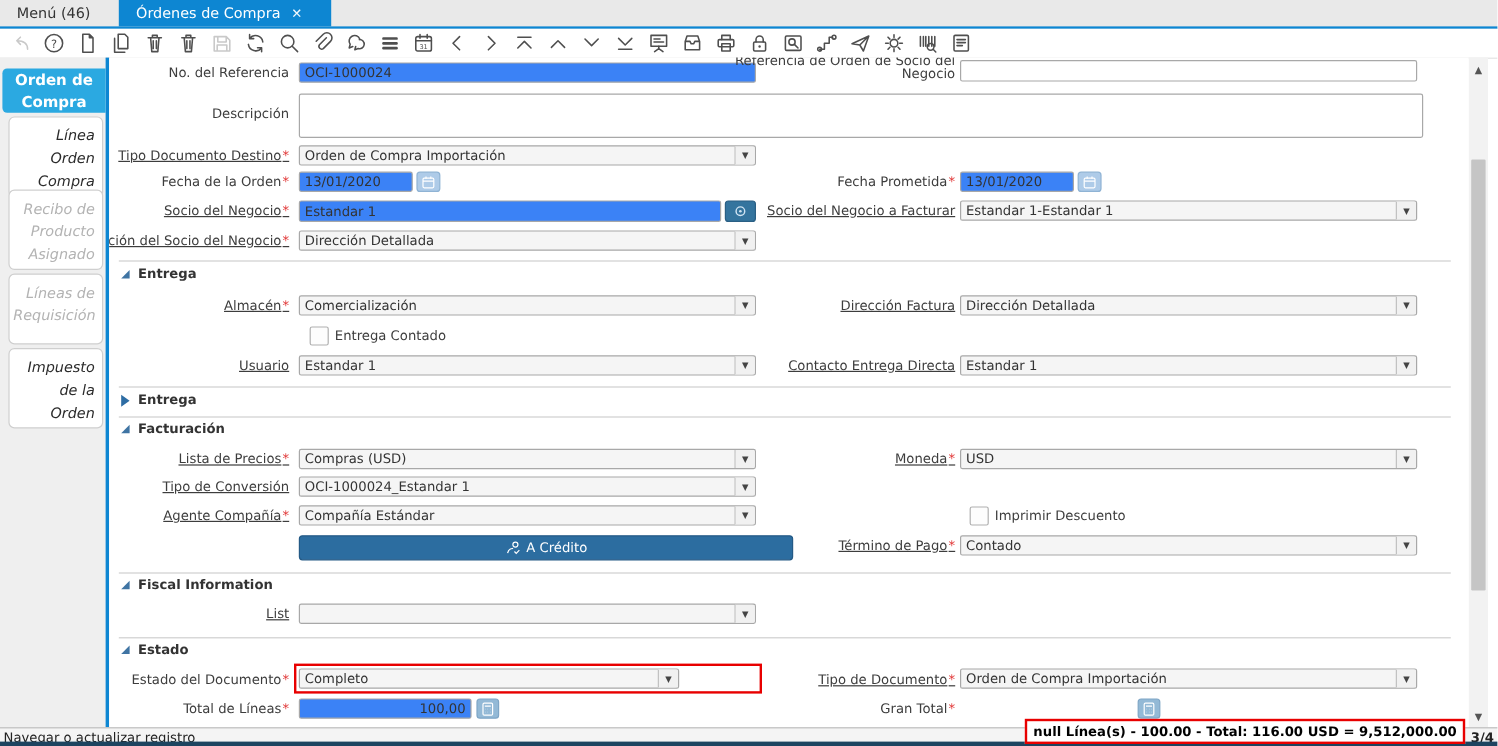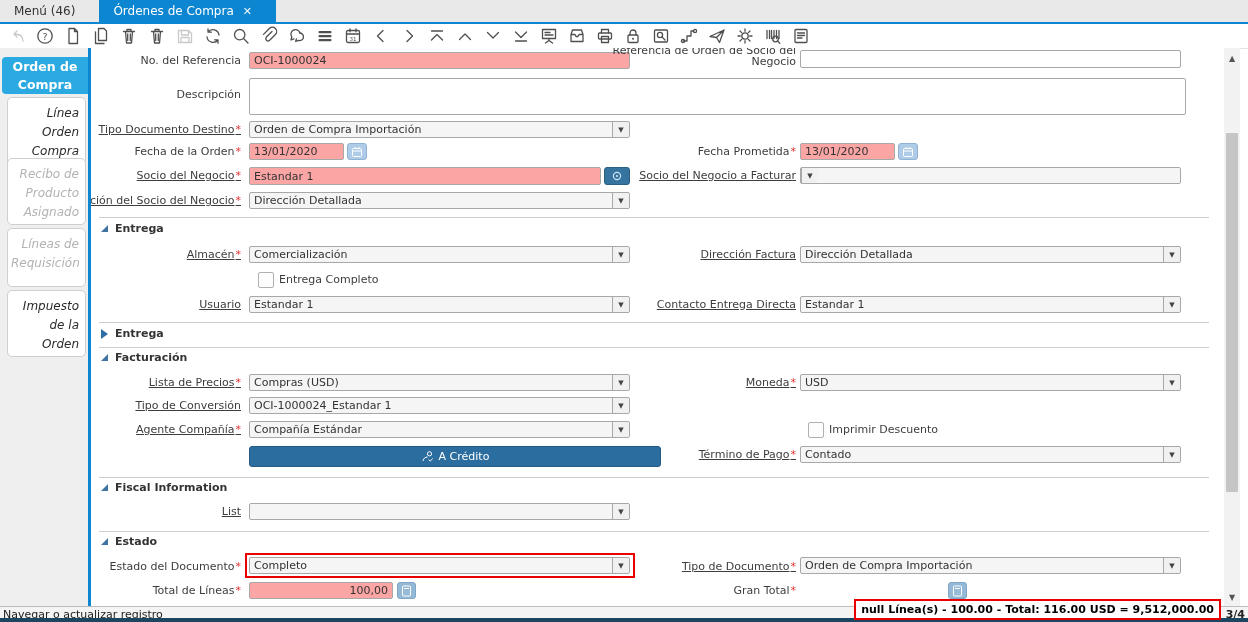--- a/index.html
+++ b/index.html
@@ -27,21 +27,21 @@
   .stab.disabled{color:#b3b3b3}
   .stab.active{left:2px;width:86px;background:#2ba9e1;border:none;border-radius:4px 0 0 4px;
     color:#fff;font-style:normal;font-weight:bold;text-align:center;padding:1px 2px 0 2px;line-height:18px;font-size:12.5px}
   
   .form{position:absolute;left:91px;top:48px;width:1133px;height:559px;background:#fff;overflow:hidden}
   .fr{position:absolute;left:0;right:0;height:17px}
   .flab{position:absolute;top:2px;white-space:nowrap;color:#3d3d3d}
   .lnk{text-decoration:underline}
   .req::after{content:"*";color:#e03030;margin-left:1px;text-decoration:none}
   .inp{position:absolute;box-sizing:border-box;height:17px;border:1px solid #a8a8a8;border-radius:2px;
-    background:#fca5a5;font-family:"DejaVu Sans",sans-serif;font-size:11px;color:#333;padding:0 4px}
+    background:#3b82f6;font-family:"DejaVu Sans",sans-serif;font-size:11px;color:#333;padding:0 4px}
   .inp.white{background:#fff}
   .inp.num{text-align:right}
   textarea.inp{resize:none}
   .combo{position:absolute;box-sizing:border-box;height:17px;border:1px solid #a8a8a8;border-radius:2px;
     background:#f5f5f5;display:flex;align-items:center}
   .cv{flex:1;padding:0 4px;color:#333;white-space:nowrap;overflow:hidden}
   .cbtn{width:16px;align-self:stretch;border-left:1px solid #a8a8a8;background:#f1f1f1;
     display:flex;align-items:center;justify-content:center;font-size:7px;color:#444;border-radius:0 2px 2px 0}
   .sqbtn{position:absolute;box-sizing:border-box;height:17px;border-radius:3px;display:flex;
     align-items:center;justify-content:center}
@@ -305,20 +305,21 @@
     <span class="flab lnk req" style="right:983px">Socio del Negocio</span>
     <input class="inp" style="left: 158px; width: 352px; height: 18px;" readonly="" value="Estandar 1">
     <span class="sqbtn bpbtn" style="left:513px">
         <svg width="12" height="12" viewBox="0 0 12 12" fill="none" stroke="#cfe3f2" stroke-width="1.2">
           <circle cx="6" cy="6" r="3.6"></circle>
           <circle cx="6" cy="6" r="1.1" fill="#cfe3f2" stroke="none"></circle>
         </svg>
       </span>
     <span class="flab lnk" style="right:428px">Socio del Negocio a Facturar</span>
     <div class="combo" style="left:709px;width:381px">
+      <span class="cv">Estandar 1-Estandar 1</span>
       <span class="cbtn">▼</span>
     </div>
   </div>
 
   <div class="fr" style="top:144px">
     <span class="flab lnk req" style="right:983px">Dirección del Socio del Negocio</span>
     <div class="combo" style="left:158px;width:381px">
       <span class="cv">Dirección Detallada</span>
       <span class="cbtn">▼</span>
     </div>
@@ -338,21 +339,21 @@
     </div>
     <span class="flab lnk" style="right:428px">Dirección Factura</span>
     <div class="combo" style="left:709px;width:381px">
       <span class="cv">Dirección Detallada</span>
       <span class="cbtn">▼</span>
     </div>
   </div>
 
   <div class="fr" style="top:223px">
     <span class="cb" style="left:167px"></span>
-    <span class="cblab" style="left:188px">Entrega Completo</span>
+    <span class="cblab" style="left:188px">Entrega Contado</span>
   </div>
 
   <div class="fr" style="top:248px">
     <span class="flab lnk" style="right:983px">Usuario</span>
     <div class="combo" style="left:158px;width:381px">
       <span class="cv">Estandar 1</span>
       <span class="cbtn">▼</span>
     </div>
     <span class="flab lnk" style="right:428px">Contacto Entrega Directa</span>
     <div class="combo" style="left:709px;width:381px">
@@ -434,21 +435,21 @@
 
   <div class="sep" style="top:483px"></div>
   <div class="sec" style="top:487px">
     <span class="tri-open"></span>
     <span>Estado</span>
   </div>
 
   <div class="fr" style="top:509px;height:24px">
     <span class="flab req" style="right:983px;top:3px">Estado del Documento</span>
     <div class="red-annot" style="left:154px;top:-4px;width:390px;height:25px"></div>
-    <div class="combo" style="left:158px;width:381px">
+    <div class="combo" style="left:158px;width:317px">
       <span class="cv">Completo</span>
       <span class="cbtn">▼</span>
     </div>
     <span class="flab lnk req" style="right:428px;top:3px">Tipo de Documento</span>
     <div class="combo" style="left:709px;width:381px">
       <span class="cv">Orden de Compra Importación</span>
       <span class="cbtn">▼</span>
     </div>
   </div>
 

